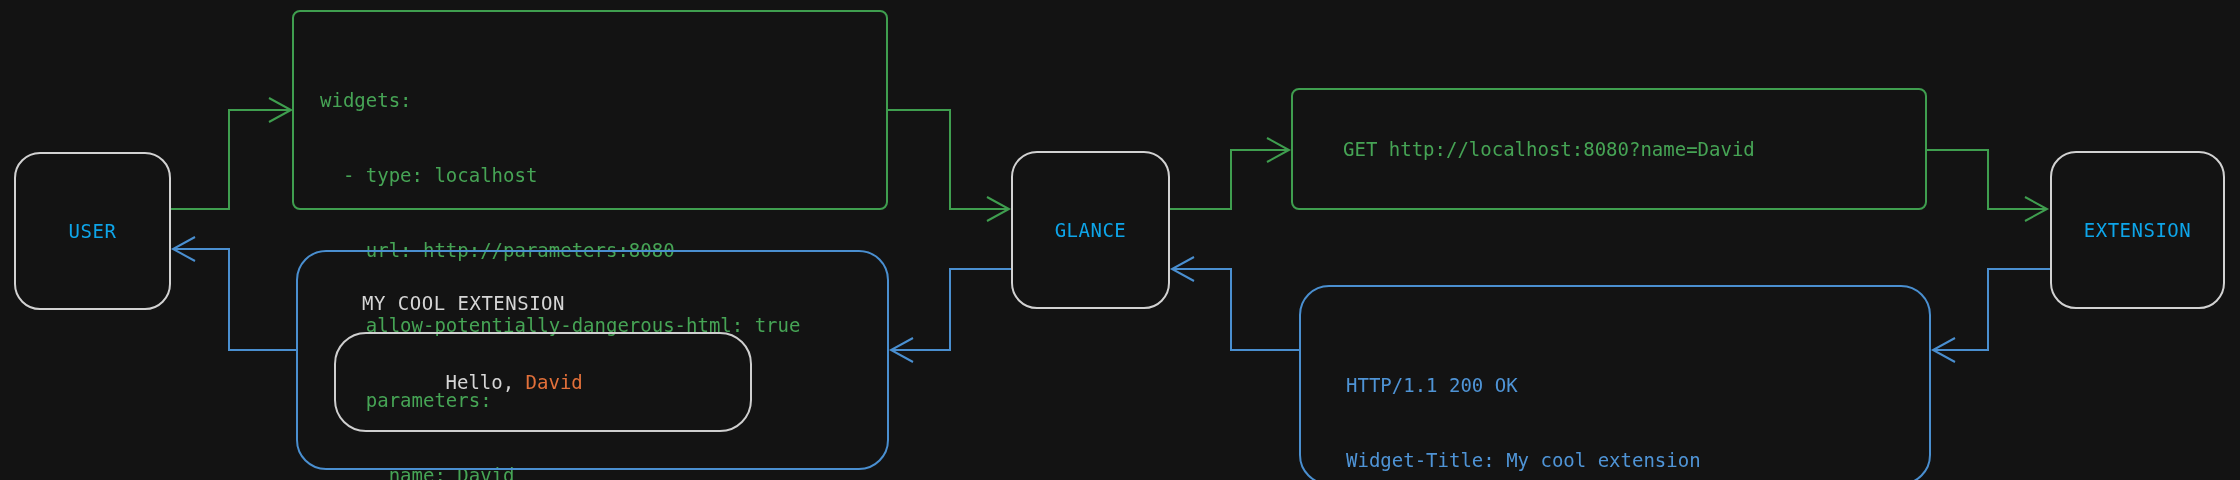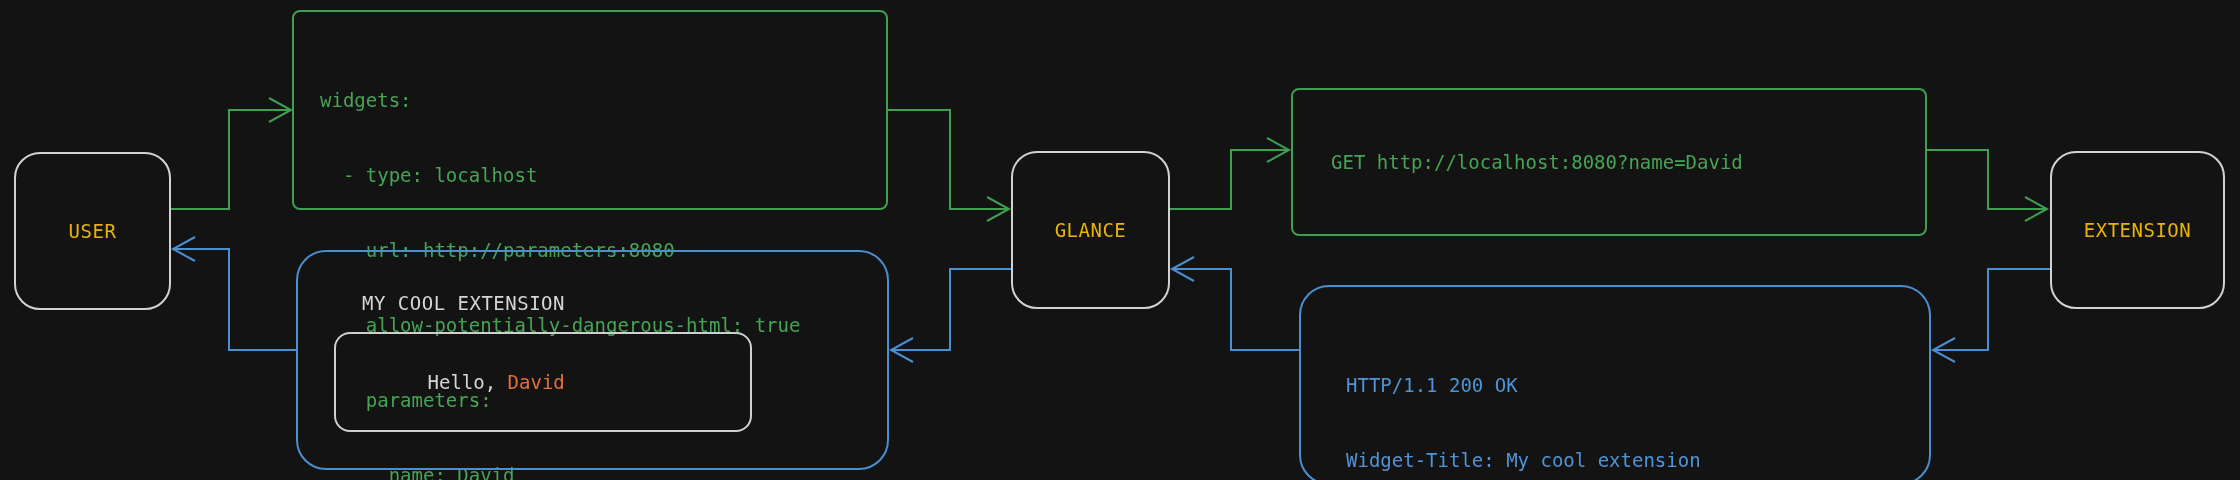--- a/index.html
+++ b/index.html
@@ -2,43 +2,43 @@
 <html><head>
 <meta charset="utf-8">
 <style>
   html,body { margin:0; padding:0; background:#131313; }
   #stage {
     position:relative; width:2240px; height:480px; background:#131313;
     font-family:"DejaVu Sans Mono","Liberation Mono",monospace; overflow:hidden;
   }
   .box { position:absolute; box-sizing:border-box; border:2px solid #d0d0d0; background:transparent; }
   .node {
-    border-radius:26px; border-color:#d2d2d2; color:#eab308;
+    border-radius:26px; border-color:#d2d2d2; color:#0ea5e9;
     display:flex; align-items:center; justify-content:center;
     font-size:19px; letter-spacing:0.5px;
   }
   .code { font-size:19px; line-height:25px; white-space:pre; }
   .code-line { min-height:25px; white-space:pre; }
   .green-box { border-color:#3f9e4f; border-radius:8px; color:#46a455; }
   .blue-box  { border-color:#4a8fd0; border-radius:30px; color:#4f94d6;margin-top:37px; }
   #config-box   { left:292px; top:10px;  width:596px; height:200px; padding:26px 0 0 26px; }
-  #request-box  { left:1291px; top:88px; width:636px; height:148px; display:flex; align-items:center; padding-left:38px; }
+  #request-box  { left:1291px; top:88px; width:636px; height:122px; display:flex; align-items:center; padding-left:50px; }
   #response-box { left:1299px; top:248px; width:632px; height:200px; padding:36px 0 0 45px; }
   #widget-box   { left:296px; top:250px; width:593px; height:220px; border-color:#4a8fd0; border-radius:30px; }
   #node-user      { left:14px;  top:152px; width:157px; height:158px; }
   #node-glance    { left:1011px; top:151px; width:159px; height:158px; }
   #node-extension { left:2050px; top:151px; width:175px; height:158px; }
   #widget-title {
     position:absolute; left:54px; top:40px; color:#d6d6d6;
     font-size:19px; letter-spacing:0.5px; white-space:pre;margin-left:10px;
   }
   #widget-inner {
     position:absolute; left:36px; top:80px; width:418px; height:100px;
-    border:2px solid #cfcfcf; border-radius:16px; box-sizing:border-box;
-    display:flex; align-items:center; 
+    border:2px solid #cfcfcf; border-radius:32px; box-sizing:border-box;
+    display:flex; align-items:center; padding-left:18px;
   }
   #widget-greeting { color:#d6d6d6; font-size:19px; white-space:pre; }
   #widget-greeting .name { color:#e2703a; }
   #arrow-layer { position:absolute; left:0; top:0; pointer-events:none; }
   #arrow-layer path { fill:none; stroke-width:2; }
 </style>
 </head>
 <body>
 
 <div id="stage">

